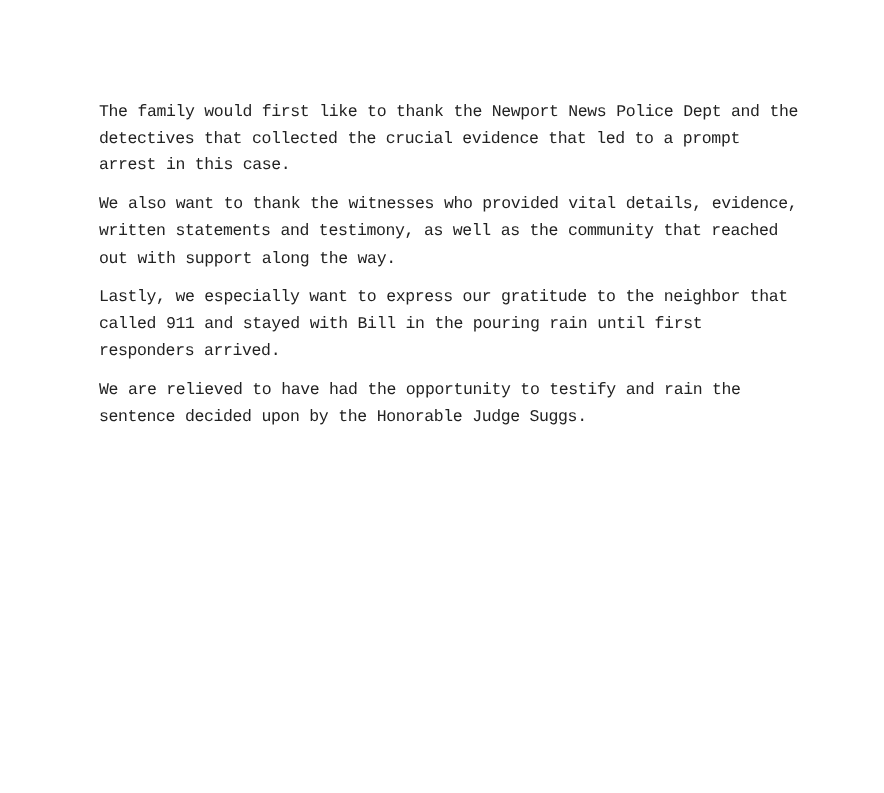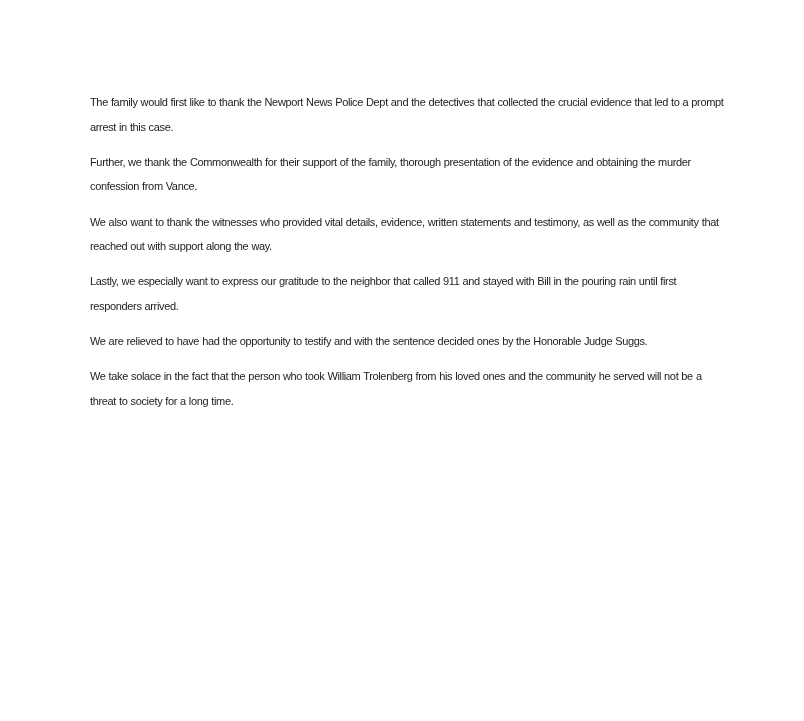--- a/index.html
+++ b/index.html
@@ -11,35 +11,33 @@
       width: 804px;
       height: 721px;
       position: relative;
       overflow: hidden;
     }
     .page {
       position: absolute;
       left: 90px;
       top: 90px;
       width: 640px;
-      font-family: Liberation Sans, sans-serif;
-      font-size: 11px;
+      font-family: Liberation Mono, monospace;
+      font-size: 15px;
       line-height: 24.6px;
       color: #222222;
       letter-spacing: -0.35px;
       word-spacing: 0.3px;
     }
     .page p {
       margin: 0 0 10.6px 0;
       padding: 0;
     }
   </style>
 </head>
 <body>
 
 <div class="page">
   <p>The family would first like to thank the Newport News Police Dept and the detectives that collected the crucial evidence that led to a prompt arrest in this case.</p>
-  <p>Further, we thank the Commonwealth for their support of the family, thorough presentation of the evidence and obtaining the murder confession from Vance.</p>
   <p>We also want to thank the witnesses who provided vital details, evidence, written statements and testimony, as well as the community that reached out with support along the way.</p>
   <p>Lastly, we especially want to express our gratitude to the neighbor that called 911 and stayed with Bill in the pouring rain until first responders arrived.</p>
-  <p>We are relieved to have had the opportunity to testify and with the sentence decided ones by the Honorable Judge Suggs.</p>
-  <p>We take solace in the fact that the person who took William Trolenberg from his loved ones and the community he served will not be a threat to society for a long time.</p>
+  <p>We are relieved to have had the opportunity to testify and rain the sentence decided upon by the Honorable Judge Suggs.</p>
 </div>
 
 </body></html>

